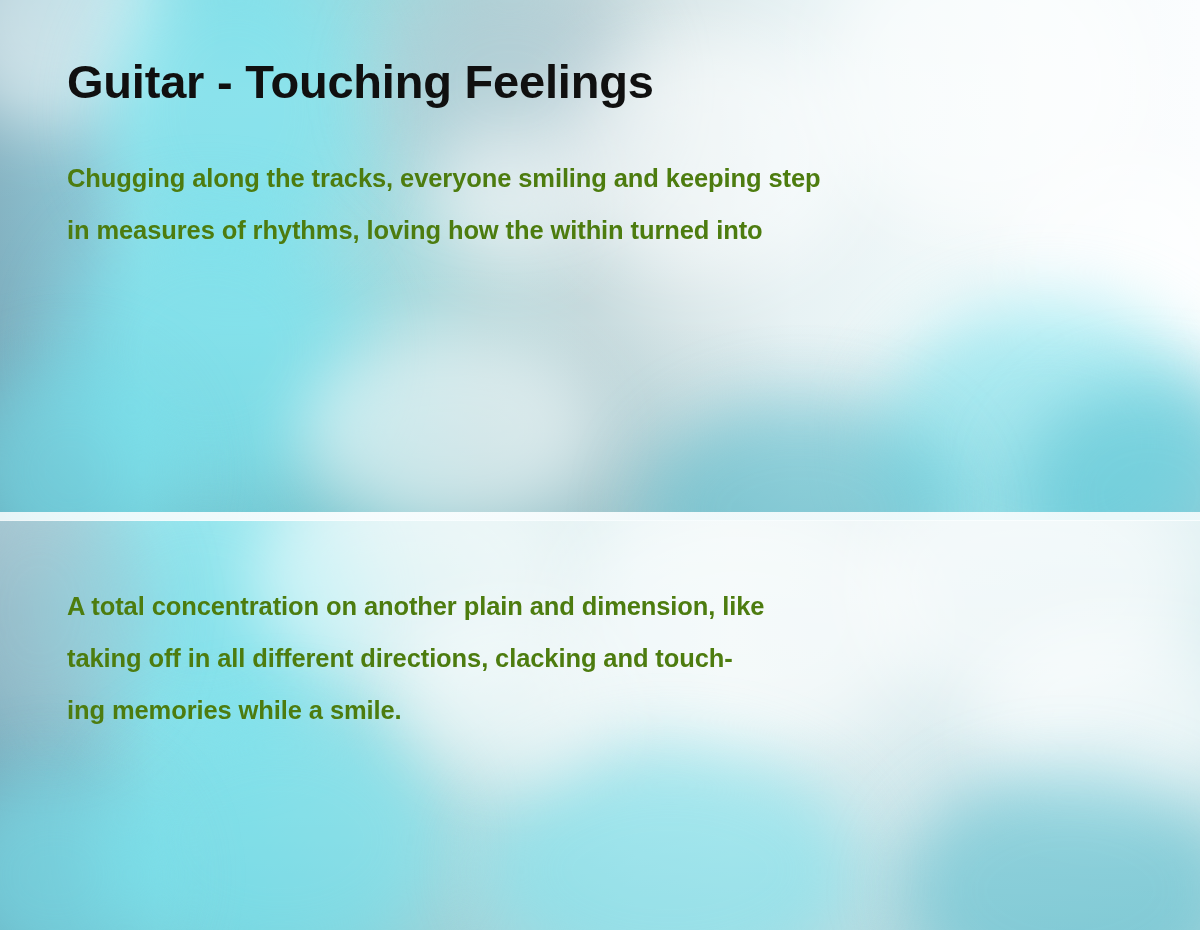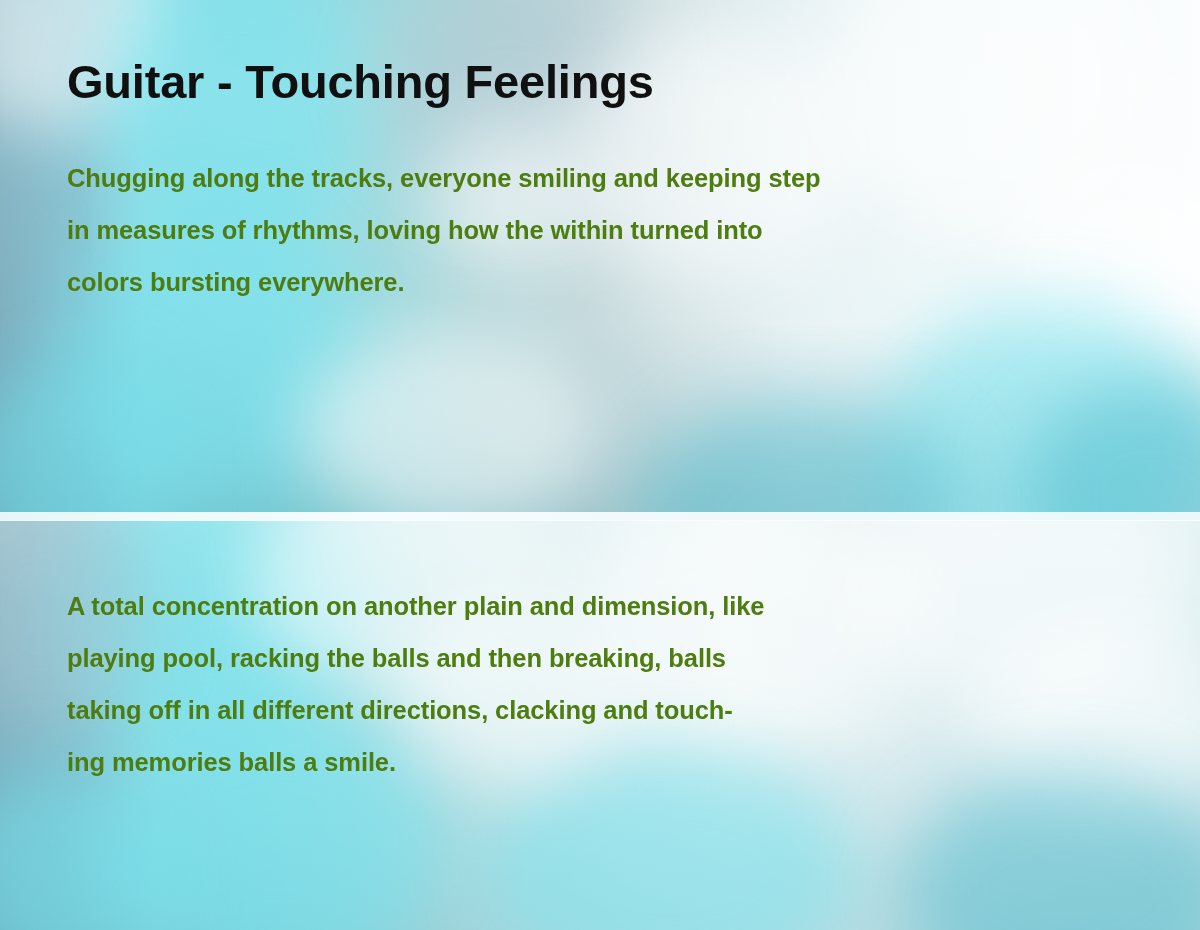--- a/index.html
+++ b/index.html
@@ -207,26 +207,24 @@
 
   <div class="seam"></div>
 
   <div class="content">
 
     <h1 id="poem-title">Guitar - Touching Feelings</h1>
 
     <div class="stanza" id="stanza-1">
       <span class="ln">Chugging along the tracks, everyone smiling and keeping step</span>
       <span class="ln">in measures of rhythms, loving how the within turned into</span>
-      <span class="ln">colors bursting everywhere.</span>
     </div>
 
 
     <div class="stanza" id="stanza-3">
       <span class="ln">A total concentration on another plain and dimension, like</span>
-      <span class="ln">playing pool, racking the balls and then breaking, balls</span>
       <span class="ln">taking off in all different directions, clacking and touch-</span>
-      <span class="ln">ing memories balls a smile.</span>
+      <span class="ln">ing memories while a smile.</span>
     </div>
 
 
   </div>
 </div>
 
 </body></html>

